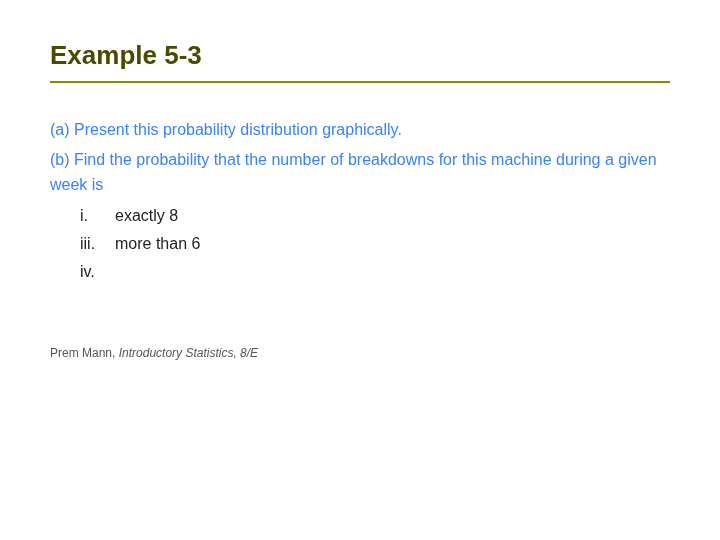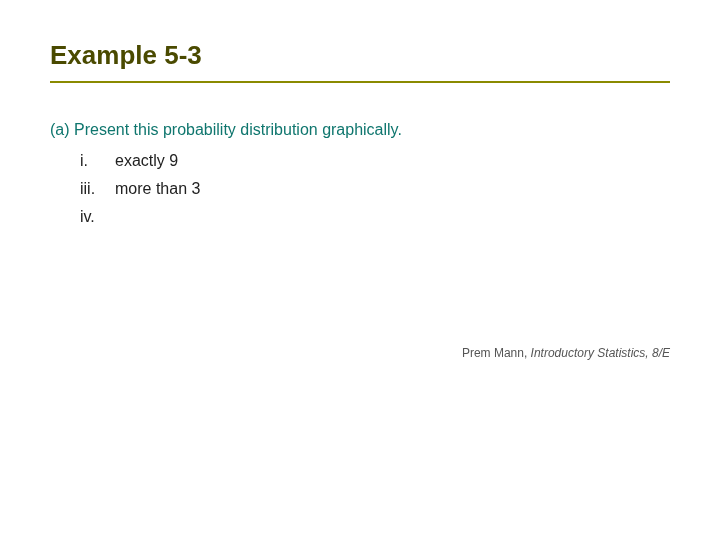--- a/index.html
+++ b/index.html
@@ -43,21 +43,21 @@
       width: 100%;
     }
 
     .content-section {
       margin-top: 18px;
       flex: 1;
     }
 
     .content-text {
       font-size: 16px;
-      color: #0f766e;
+      color: #3b82f6;
       line-height: 1.6;
     }
 
     .content-text p {
       margin-bottom: 4px;
     }
 
     .list-container {
       margin-top: 4px;
       padding-left: 30px;
@@ -71,21 +71,20 @@
       align-items: baseline;
     }
 
     .list-marker {
       min-width: 35px;
       color: #222222;
       font-size: 16px;
     }
 
     .footer-section {
-      text-align: right;
       margin-top: auto;
       padding-top: 10px;
     }
 
     .footer-text {
       font-size: 12px;
       color: #555555;
       line-height: 1.5;
     }
 
@@ -99,30 +98,31 @@
 <div class="slide-container">
 
   <div class="title-section">
     <h1 class="slide-title">Example 5-3</h1>
     <hr class="title-divider">
   </div>
 
   <div class="content-section">
     <div class="content-text">
       <p>(a) Present this probability distribution graphically.</p>
+      <p>(b) Find the probability that the number of breakdowns for this machine during a given week is</p>
     </div>
 
     <div class="list-container">
       <div class="list-item">
         <span class="list-marker">i.</span>
-        <span>exactly 9</span>
+        <span>exactly 8</span>
       </div>
       <div class="list-item">
         <span class="list-marker">iii.</span>
-        <span>more than 3</span>
+        <span>more than 6</span>
       </div>
       <div class="list-item">
         <span class="list-marker">iv.</span>
       </div>
     </div>
   </div>
 
   <div class="footer-section">
     <div class="footer-text">
       <span>Prem Mann, </span><span class="footer-italic">Introductory Statistics, 8/E</span>

